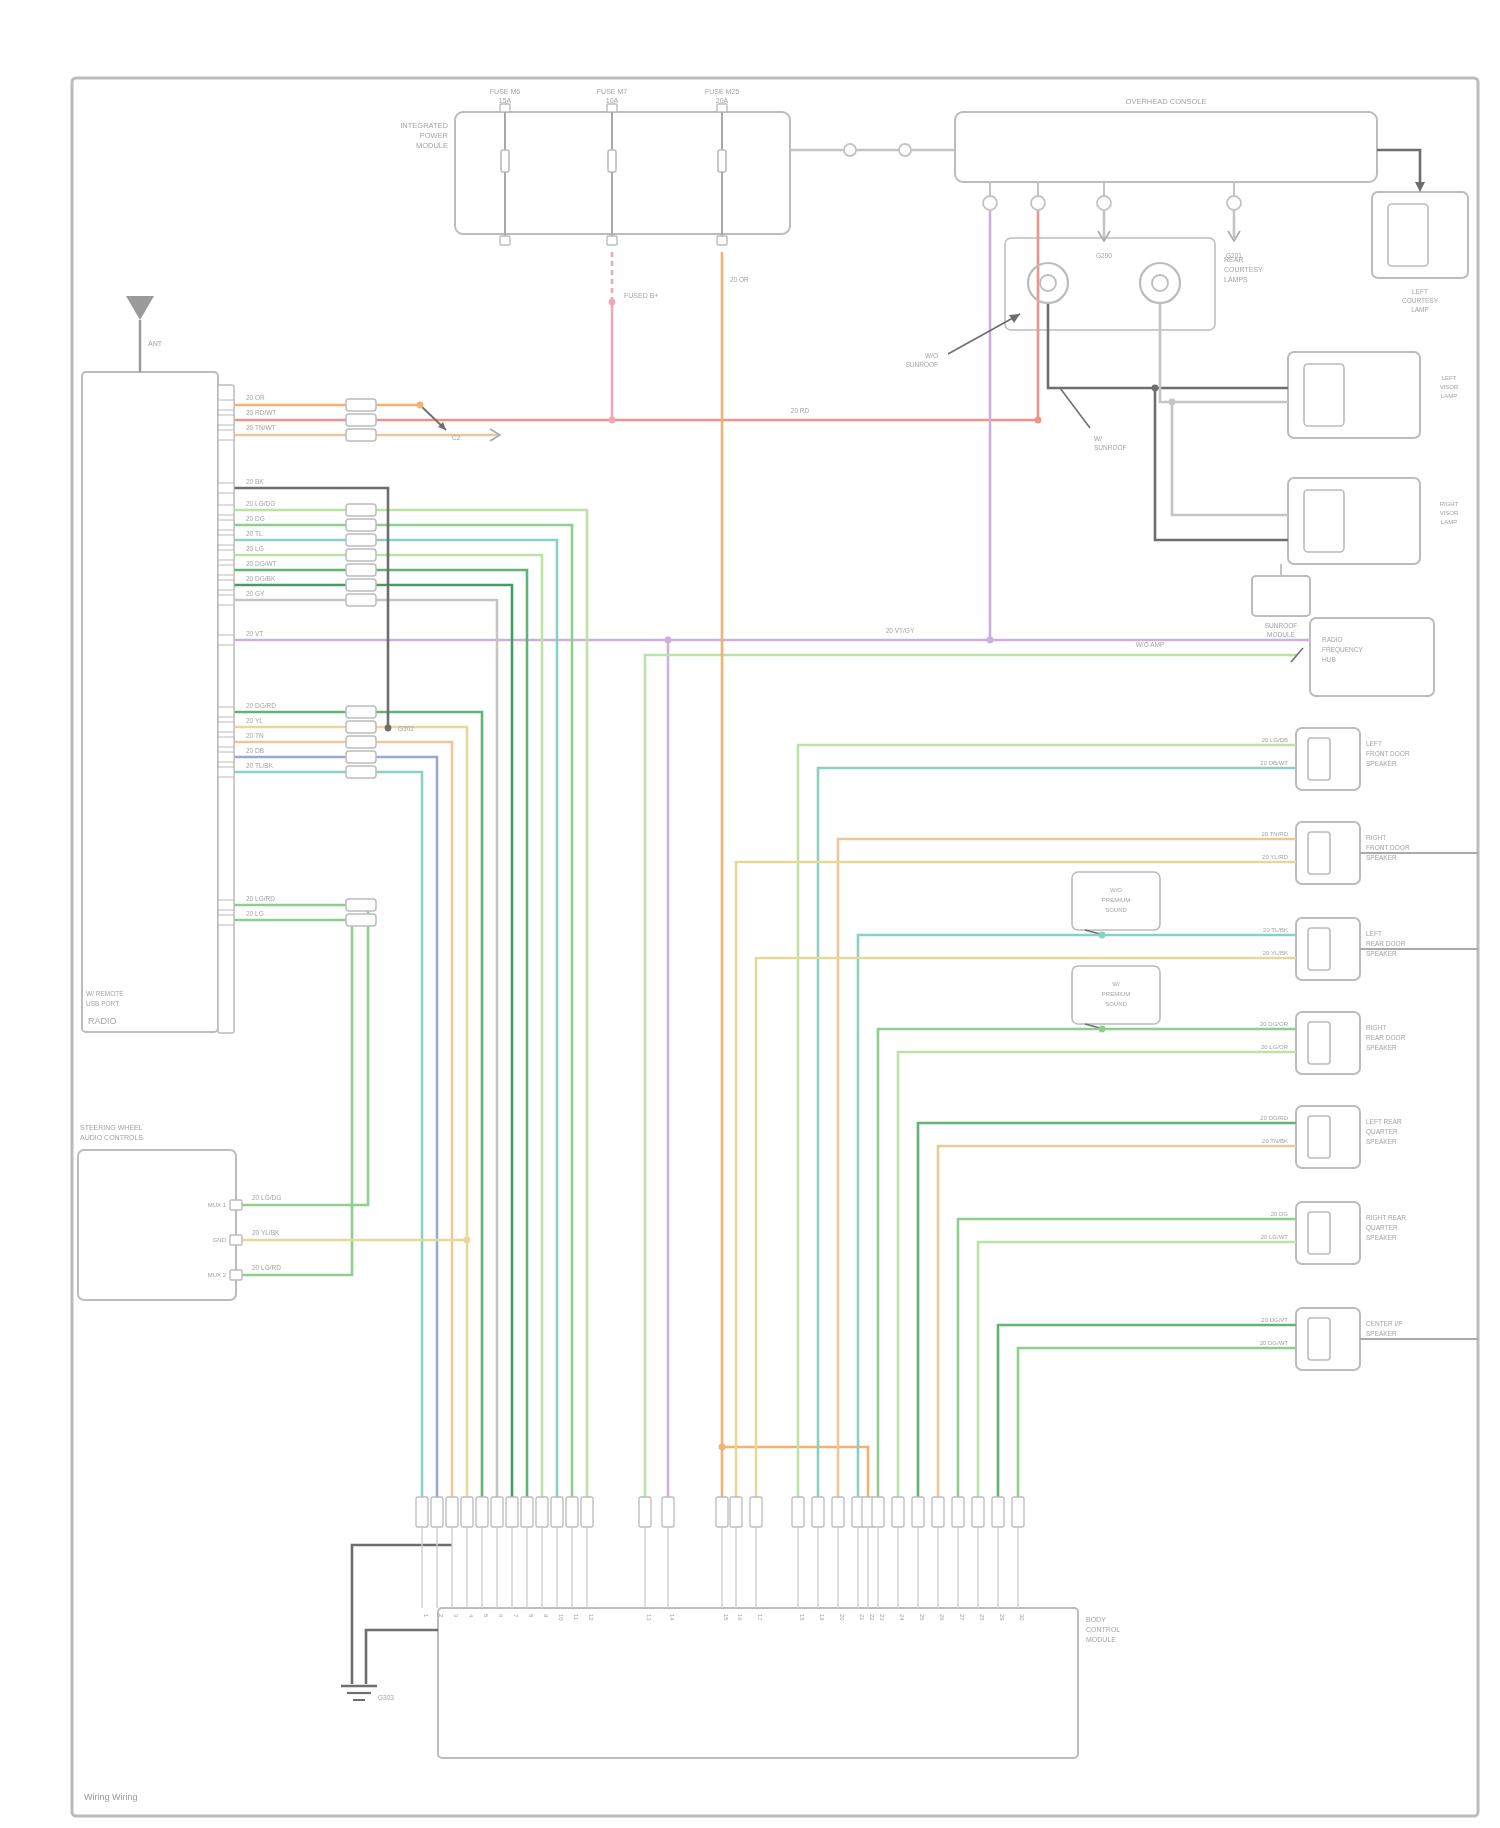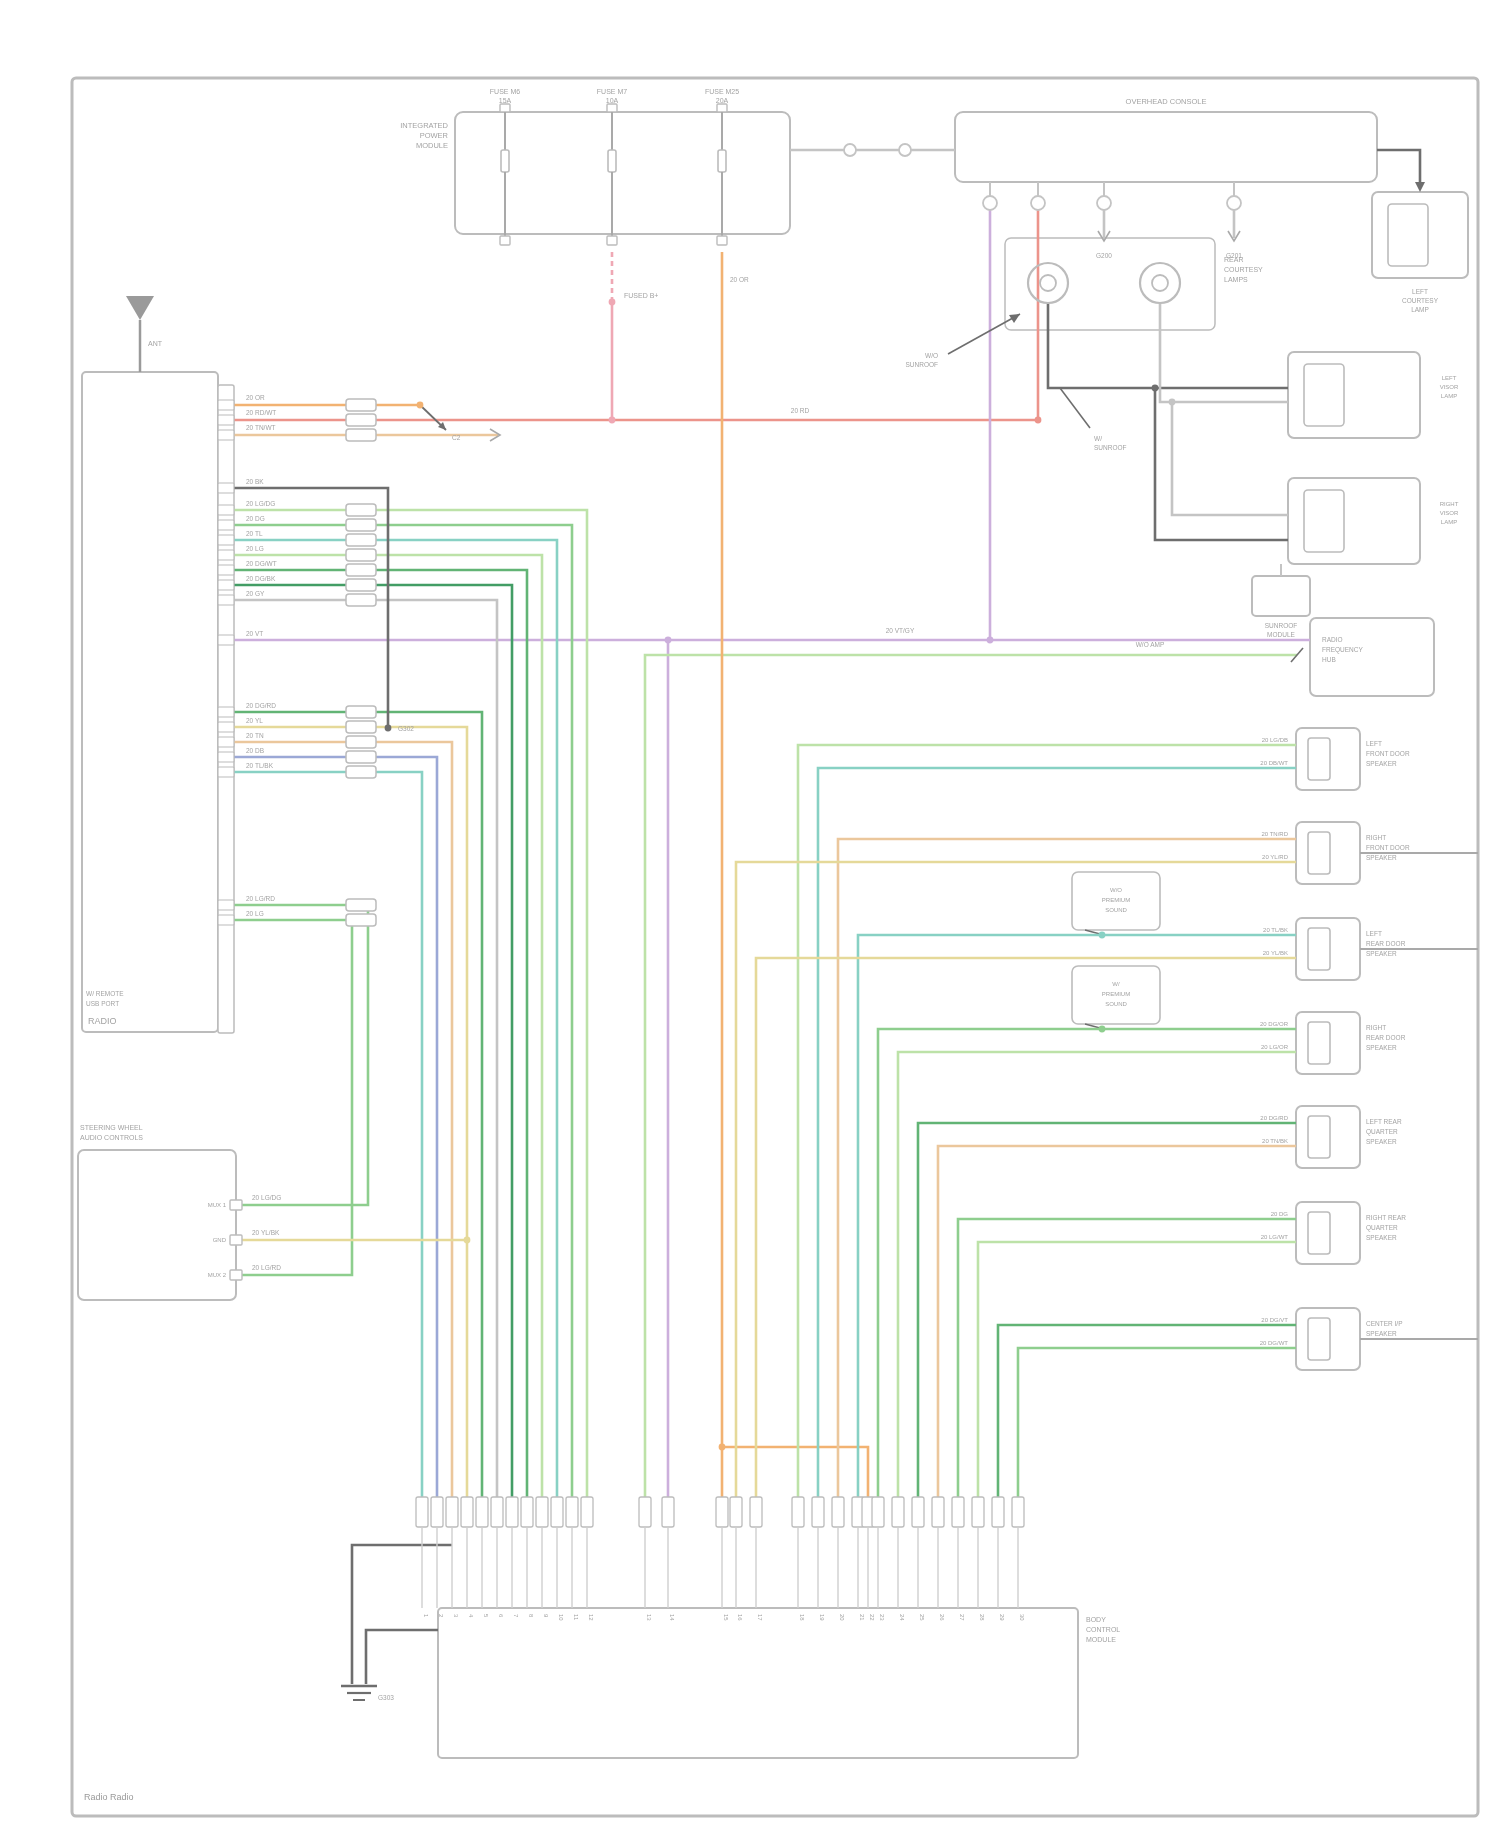--- a/index.html
+++ b/index.html
@@ -400,14 +400,14 @@
       <text x="252" y="1200" font-size="6.5" text-anchor="start" fill="#a3a3a3">20 LG/DG</text>
       <text x="252" y="1235" font-size="6.5" text-anchor="start" fill="#a3a3a3">20 YL/BK</text>
       <text x="252" y="1270" font-size="6.5" text-anchor="start" fill="#a3a3a3">20 LG/RD</text>
       <text x="1086" y="1622" font-size="7" text-anchor="start" fill="#a3a3a3">BODY</text>
       <text x="1086" y="1632" font-size="7" text-anchor="start" fill="#a3a3a3">CONTROL</text>
       <text x="1086" y="1642" font-size="7" text-anchor="start" fill="#a3a3a3">MODULE</text>
       <text x="378" y="1700" font-size="6.5" text-anchor="start" fill="#a3a3a3">G303</text>
       <text x="398" y="731" font-size="6.5" text-anchor="start" fill="#a3a3a3">G302</text>
       <text x="452" y="440" font-size="6.5" text-anchor="start" fill="#a3a3a3">C2</text>
     </svg>
-  <div class="footer">Radio Radio</div>
+  <div class="footer">Wiring Wiring</div>
 </div>
 
 </body></html>

